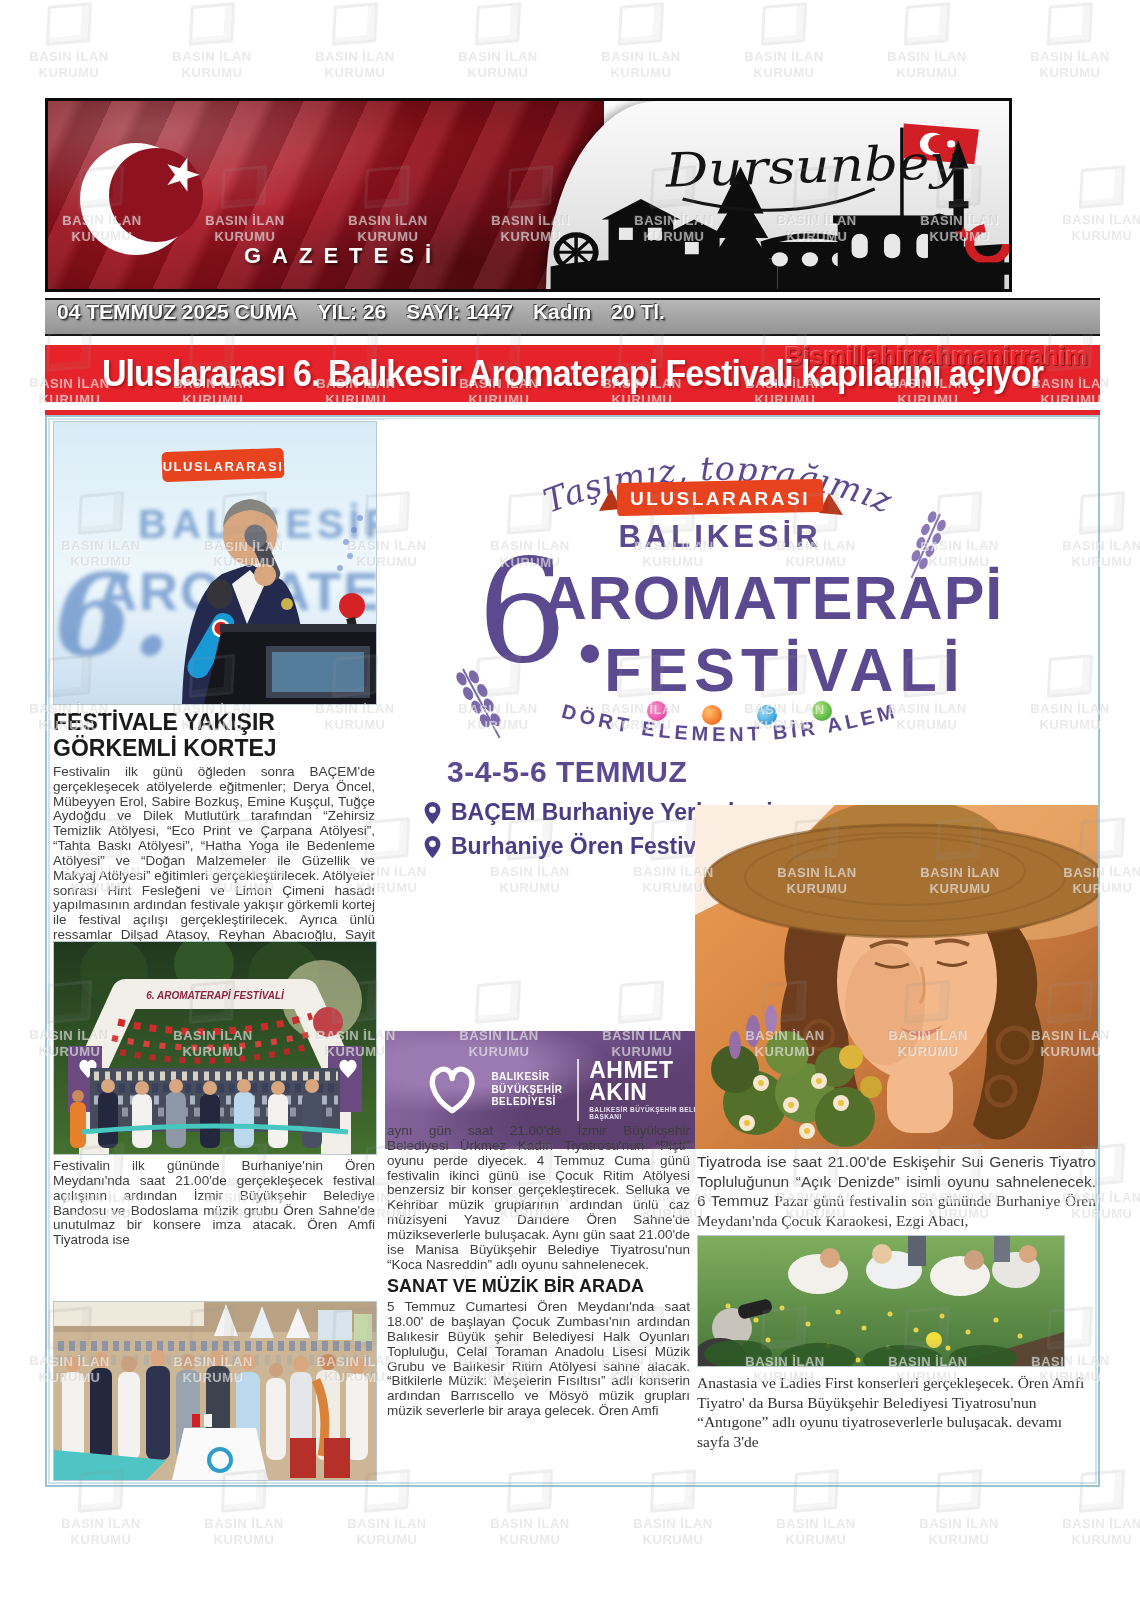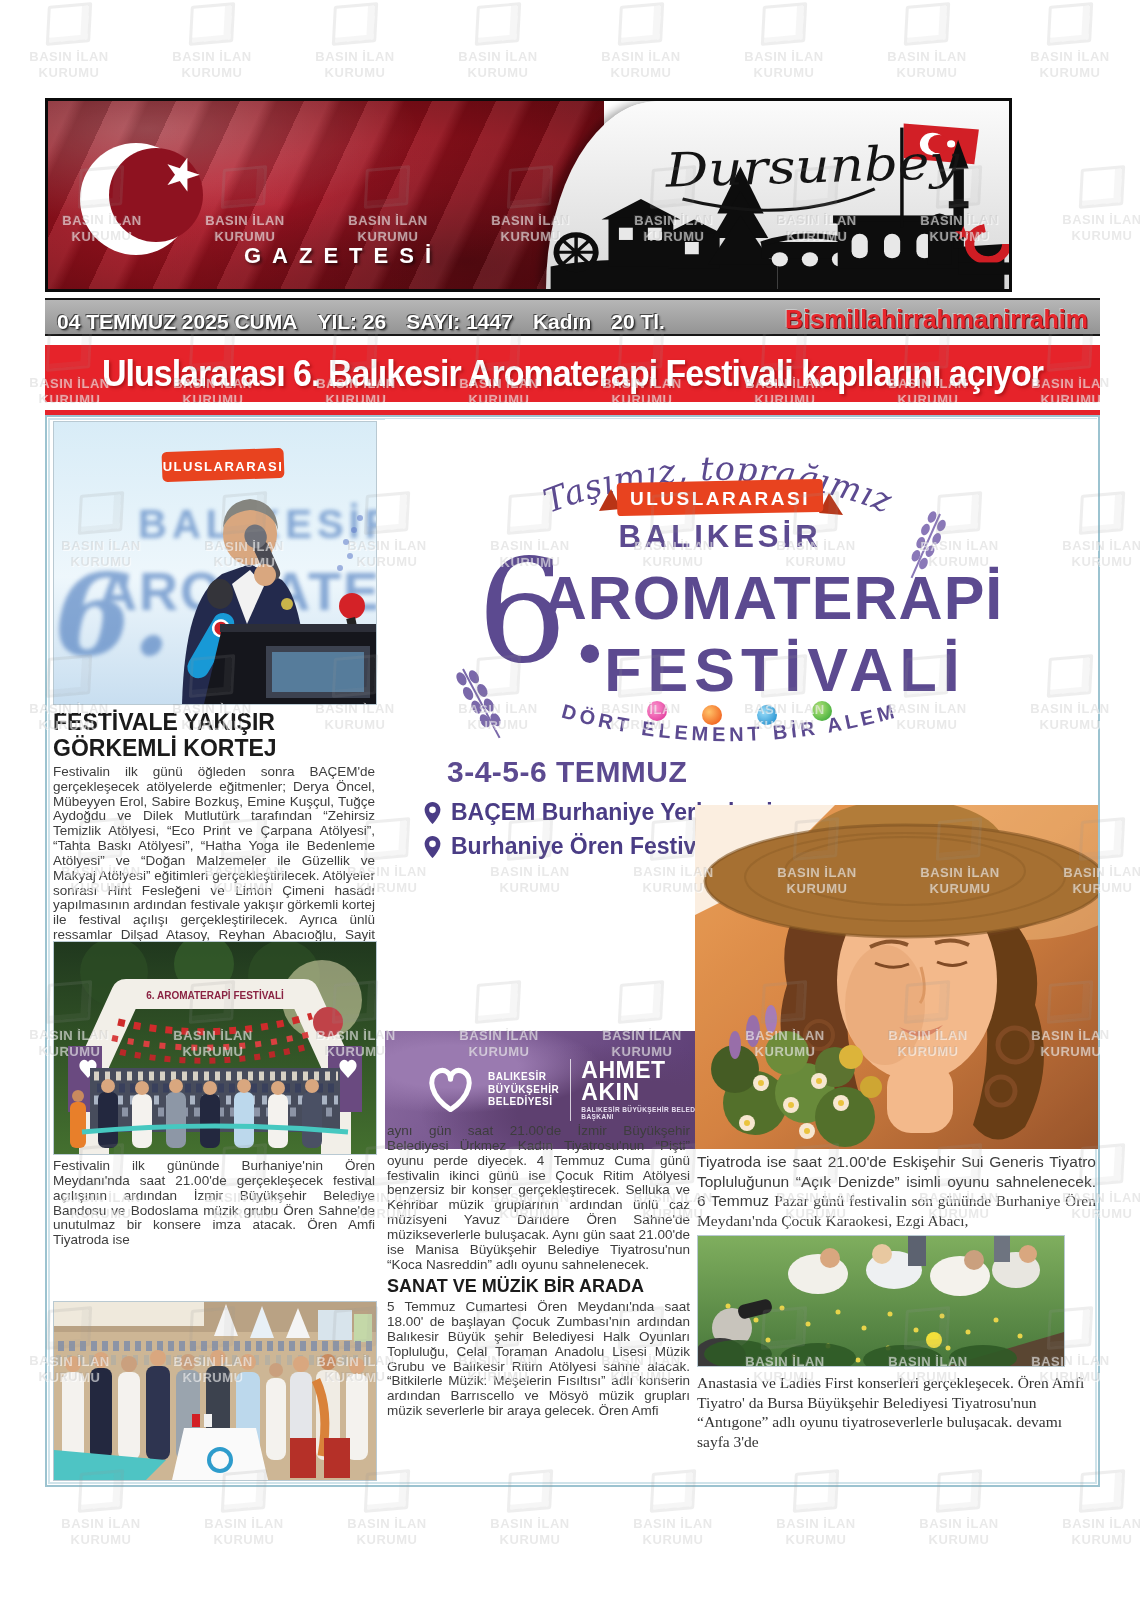--- a/index.html
+++ b/index.html
@@ -32,60 +32,60 @@
      text-shadow:4px 5px 7px rgba(0,0,0,.55);}
   .brand-sub{position:absolute;left:196px;top:142px;font-size:22px;font-weight:bold;
      letter-spacing:11px;color:#fff;text-shadow:2px 2px 3px rgba(0,0,0,.55);}
   .city-panel{position:relative;flex:1;margin-left:-58px;background:linear-gradient(180deg,#fbfbfb,#d7d7d7);
      border-top-left-radius:120px 200px;box-shadow:-6px 0 10px rgba(0,0,0,.35);}
   .city-panel svg{position:absolute;inset:0;}
 
   
   .datebar{margin-top:6px;height:34px;background:linear-gradient(#b6b6b6,#949494);
      border-top:2px solid #161616;border-bottom:2px solid #161616;
-     display:flex;align-items:flex-end;padding:0 12px;gap:20px;}
+     display:flex;align-items:flex-start;padding:0 12px;gap:20px;}
   .d-strong{font-size:21px;font-weight:bold;color:#fff;white-space:nowrap;
      text-shadow:-1px -1px 0 #4a4a4a, 1px 1px 0 #2e2e2e, 2px 2px 2px rgba(0,0,0,.45);}
   .bismillah{margin-left:auto;font-size:25px;font-weight:bold;color:#e8262c;white-space:nowrap;
      text-shadow:1px 1px 0 #7e1216, -1px -1px 0 rgba(255,255,255,.35);margin-top:42px;}
 
   
   .headline-bar{margin-top:9px;background:#e6232a;height:57px;display:flex;align-items:center;
      justify-content:center;}
   .headline-text{color:#fff;font-weight:bold;font-size:34px;letter-spacing:-1px;
      transform:scaleY(1.1);white-space:nowrap;text-shadow:2px 2px 3px rgba(110,0,0,.45);}
   .red-rule{height:5px;background:#e6232a;margin-top:8px;}
 
   
   .content-frame{position:relative;margin-top:0;width:1051px;height:1068px;
      border:2px solid #9cc3d0;box-shadow:inset 0 0 0 1px #ffffff, inset 0 0 0 3px #cfe3ea;background:#fff;}
 
   .photo{position:absolute;overflow:hidden;border:1px solid #b9c9d2;background:#e8e8e8;}
   .ph-speaker{left:6px;top:4px;width:322px;height:282px;}
-  .ph-arch{left:6px;top:524px;width:322px;height:212px;}
+  .ph-arch{left:6px;top:524px;width:322px;height:212px;font-style:italic;}
   .ph-crowd{left:6px;top:884px;width:322px;height:178px;}
 
   .article{position:absolute;left:6px;width:322px;}
   .art-kortej{top:292px;}
   .art-etkinlik{top:742px;}
   .article-head{font-size:23px;font-weight:bold;color:#1b1b1b;line-height:1.15;margin:0 0 3px;}
   .article-body{font-size:13.5px;line-height:1.1;text-align:justify;color:#3d3d3d;margin:0;}
 
   
   .poster{position:absolute;left:338px;top:2px;width:713px;height:730px;background:#fff;overflow:hidden;}
   .poster-dates{position:absolute;left:62px;top:336px;font-size:30px;font-weight:bold;
      color:#5c4a90;letter-spacing:.5px;}
   .venue-line{position:absolute;left:38px;display:flex;align-items:center;gap:9px;
      color:#4a3c85;font-weight:bold;font-size:23px;}
   .venue-1{top:380px;} .venue-2{top:414px;}
   .ph-woman{position:absolute;left:310px;top:386px;width:405px;height:344px;border:none;}
   .poster-strip{position:absolute;left:0;top:612px;width:330px;height:118px;overflow:hidden;background:
      radial-gradient(ellipse at 20% 30%, #9a7ab0 0 18%, transparent 40%),
      radial-gradient(ellipse at 70% 70%, #5e4070 0 30%, transparent 60%),
-     linear-gradient(120deg,#8a6aa0,#6a4a82 60%,#56396e);}
+     linear-gradient(120deg,#8a6aa0,#6a4a82 60%,#56396e); padding-left: 16px;}
   .strip-inner{position:absolute;inset:0;display:flex;align-items:center;gap:10px;padding-left:38px;}
   .org-text{width:86px;font-size:10px;font-weight:bold;color:#fff;line-height:1.25;letter-spacing:.5px;}
   .strip-divider{width:2px;height:62px;background:rgba(255,255,255,.75);}
   .mayor-name{width:92px;font-size:23px;font-weight:bold;color:#fff;line-height:.95;letter-spacing:.5px;}
   .mayor-title{font-size:6.5px;font-weight:bold;color:#e8dff0;margin-top:3px;letter-spacing:.4px;}
 
   
   .col-mid{position:absolute;left:340px;top:707px;width:303px;}
   .col-right{position:absolute;left:650px;top:735px;width:399px;}
   .col-mid .article-body{font-size:13.5px;line-height:1.1;}

